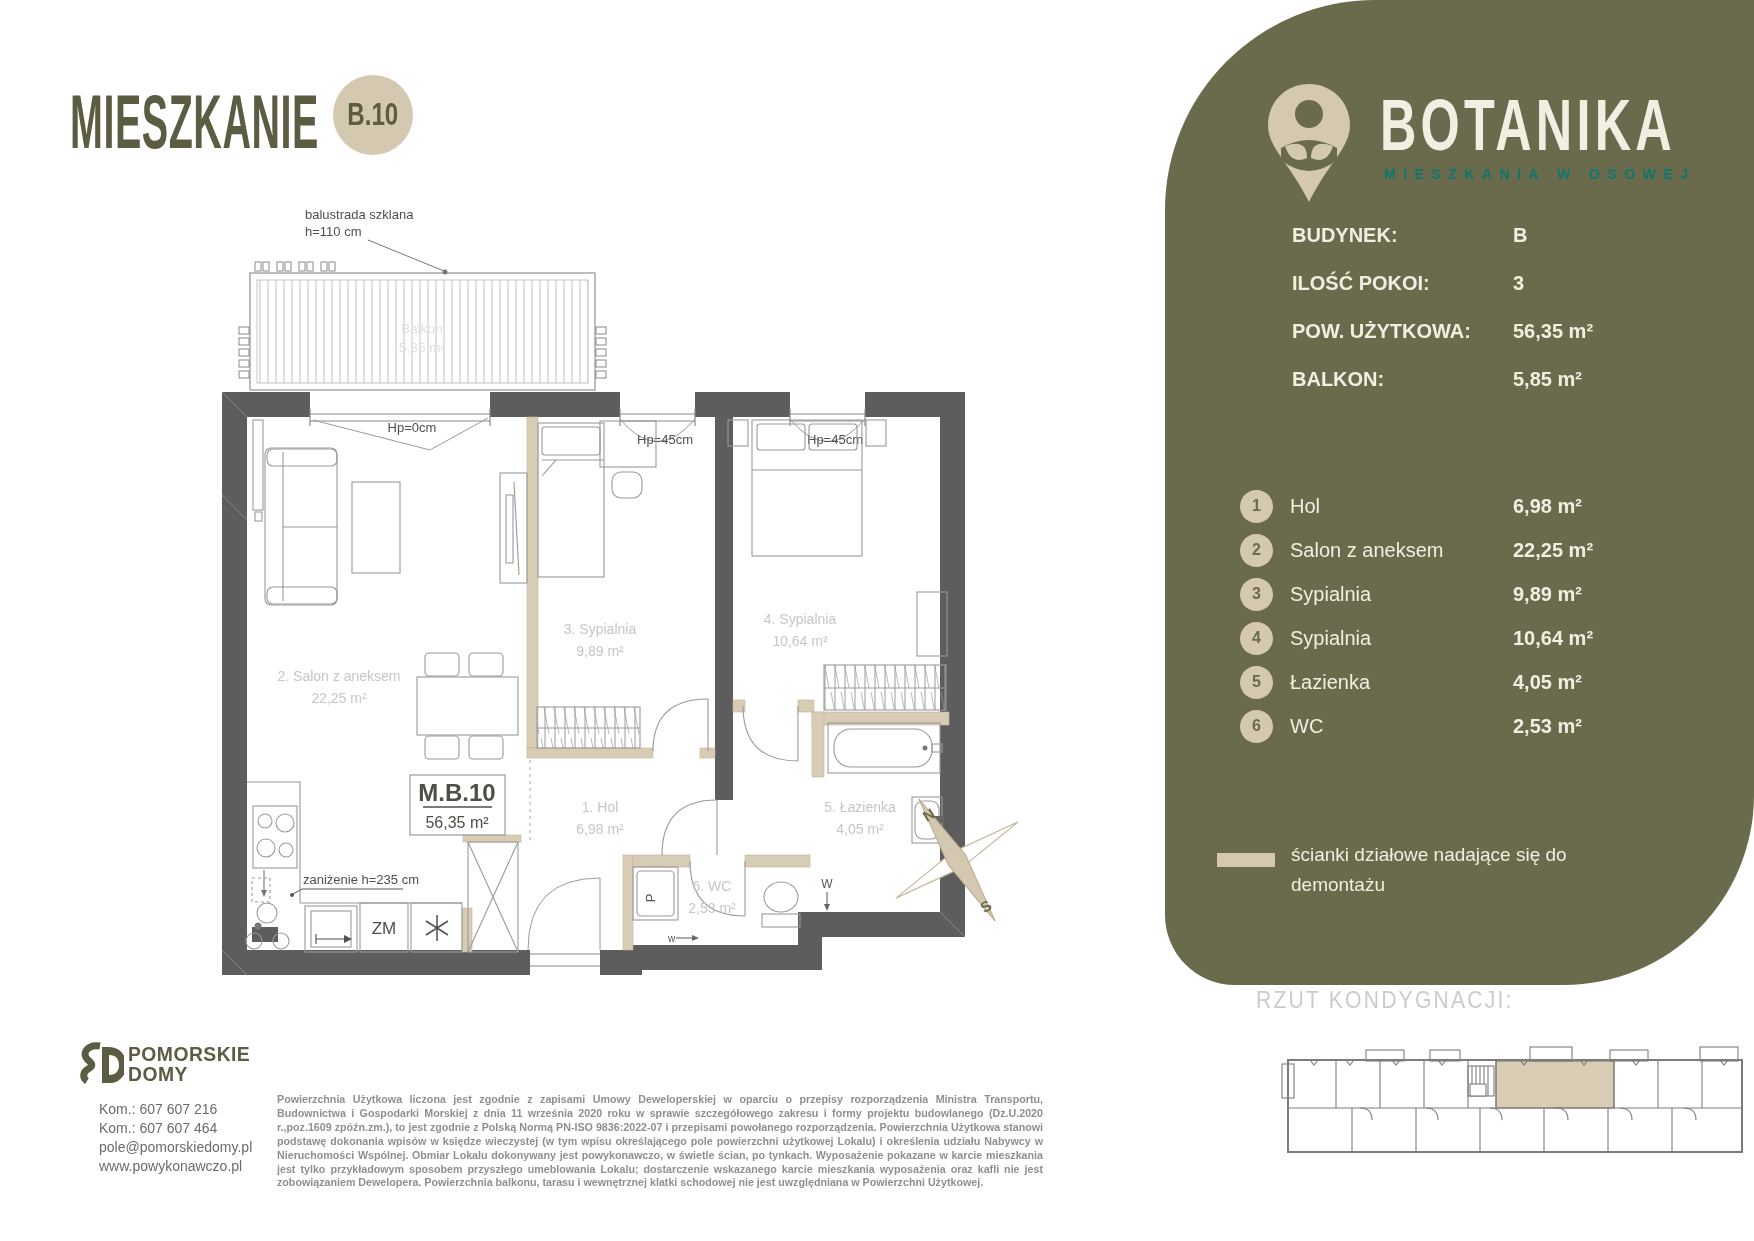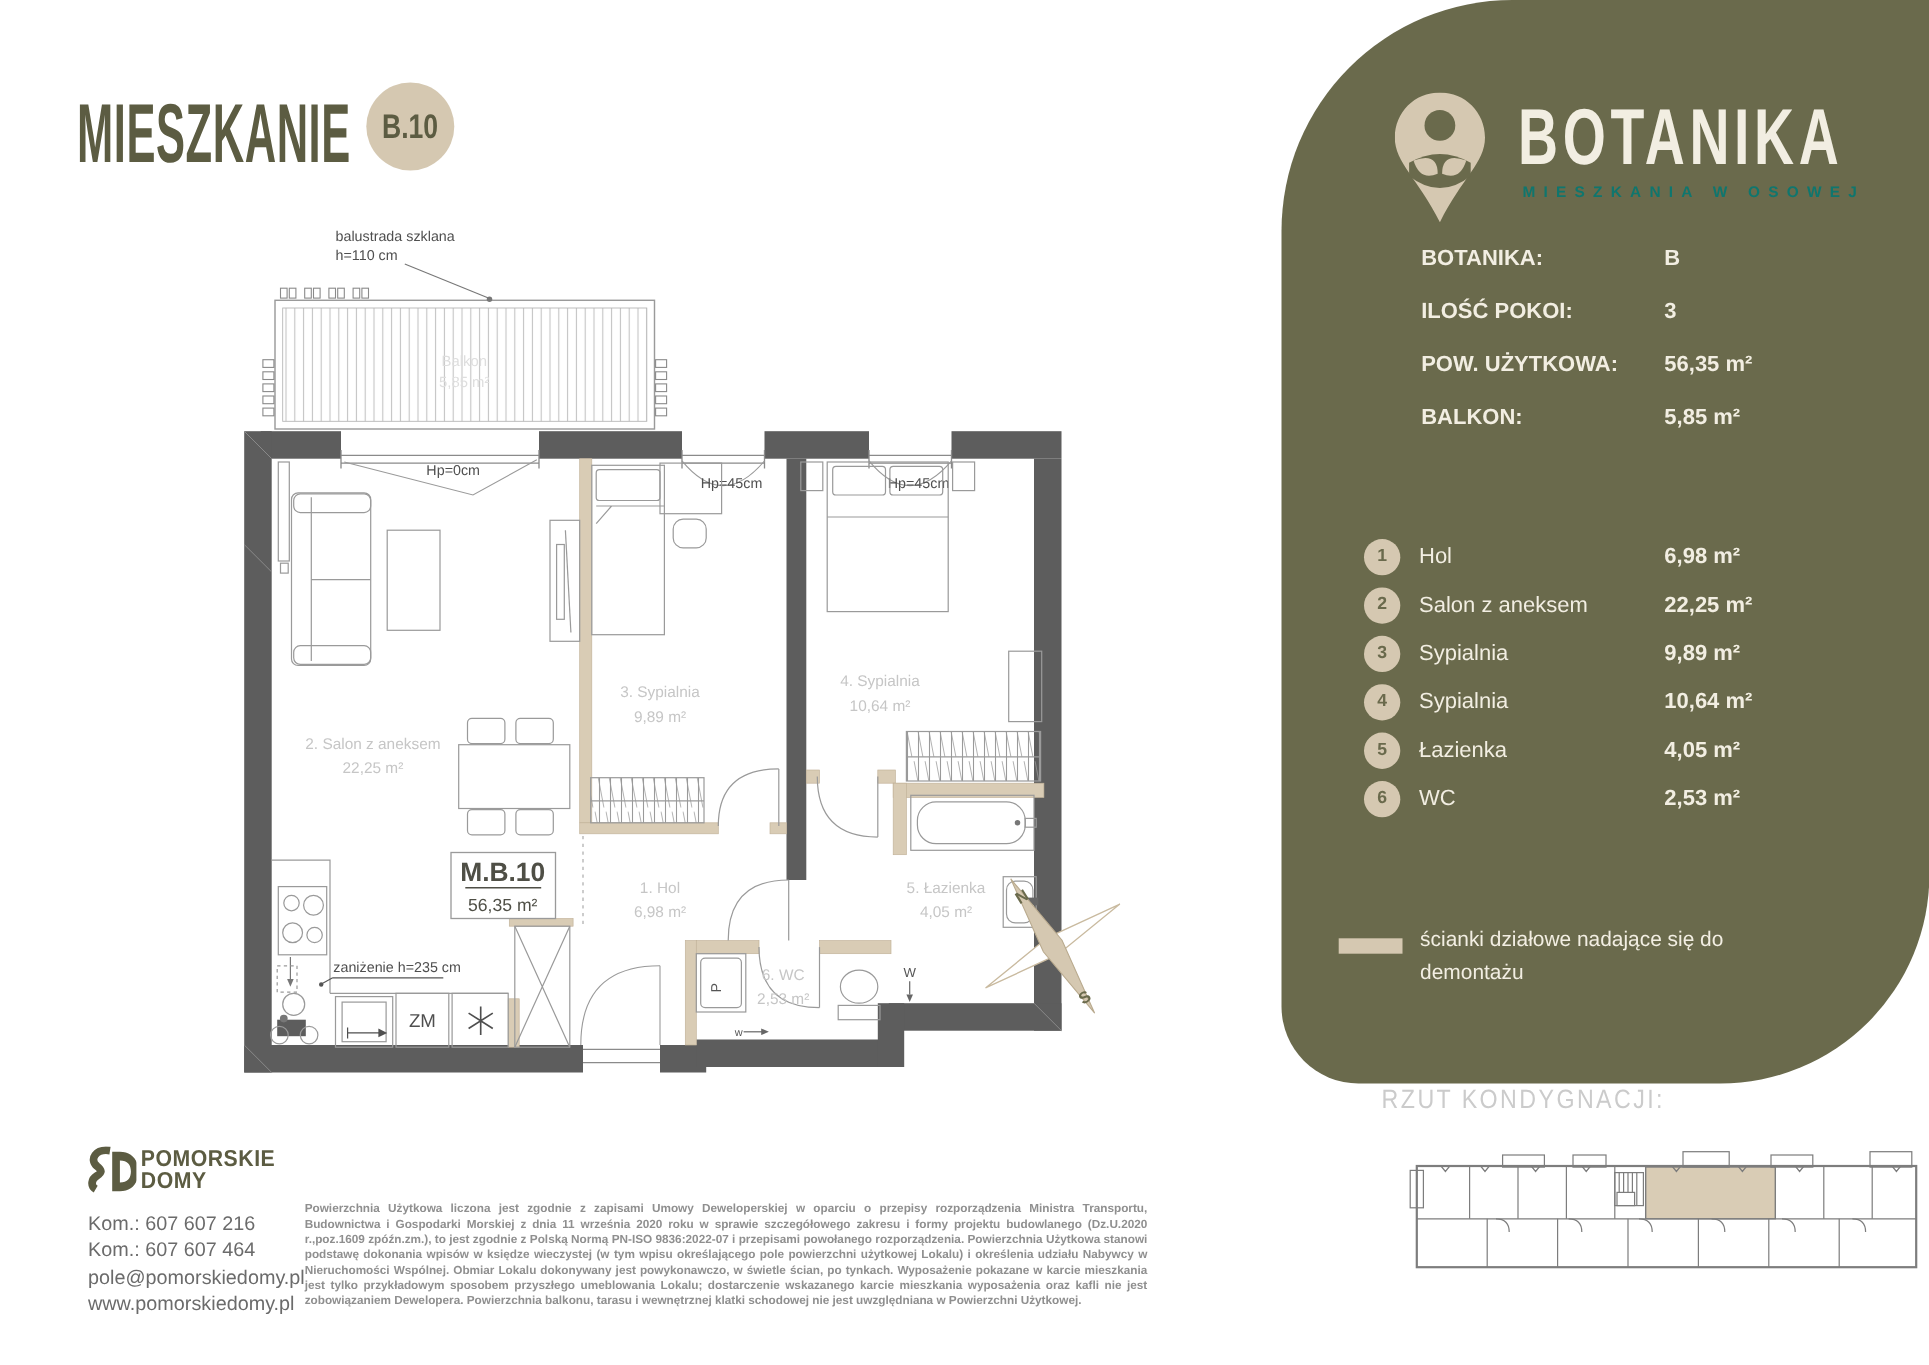--- a/index.html
+++ b/index.html
@@ -33,21 +33,21 @@
   .legend-swatch{width:58px;height:14px;background:#d5c8b1;margin-top:13px;flex:0 0 58px;}
   .legend-text{margin-left:16px;width:345px;font-size:19px;color:#f2eee2;line-height:1.58;}
   
   .rzut{position:absolute;left:1256px;top:986px;font-size:24px;color:#cbcbcb;letter-spacing:2.5px;
         transform:scaleX(.88);transform-origin:left top;white-space:nowrap;}
   .miniplan{position:absolute;left:1280px;top:1040px;width:470px;height:127px;}
   
   .dev-logo{position:absolute;left:78px;top:1042px;width:46px;height:46px;}
   .dev-name{position:absolute;left:128px;top:1044px;font-size:21px;font-weight:700;color:#5c5c42;
             line-height:20px;transform:scaleX(.92);transform-origin:left top;letter-spacing:.5px;}
-  .contacts{position:absolute;left:80px;top:1100px;font-size:18px;color:#6b6b6b;line-height:1.36;}
+  .contacts{position:absolute;left:99px;top:1100px;font-size:14px;color:#6b6b6b;line-height:1.36;}
   .disclaimer{position:absolute;left:277px;top:1093px;width:766px;font-size:10.7px;color:#8f8f8f;
               line-height:1.3;text-align:justify;font-weight:bold;}
   
   .plan-svg{position:absolute;left:180px;top:170px;width:860px;height:820px;}
   .plan-svg text{font-family:"Liberation Sans",sans-serif;}
   .lbl-faint{fill:#c6c6c6;font-size:14px;}
   .lbl-dark{fill:#4f4f4f;font-size:13px;}
 </style>
 </head>
 <body>
@@ -67,21 +67,21 @@
       <circle cx="41" cy="30" r="14" fill="#6a6a4c"></circle>
       <path d="M13,64 Q41,48 69,64 L69,76 Q41,98 13,76 Z" fill="#6a6a4c"></path>
       <path d="M17,62 Q39,54 39,74 Q23,81 17,62 Z" fill="#d5c8b1"></path>
       <path d="M65,62 Q43,54 43,74 Q59,81 65,62 Z" fill="#d5c8b1"></path>
     </svg>
     <div class="brand-name">BOTANIKA</div>
     <div class="brand-tag">MIESZKANIA W OSOWEJ</div>
 
     <div class="spec">
       <div class="spec-row">
-        <span class="spec-label">BOTANIKA:</span>
+        <span class="spec-label">BUDYNEK:</span>
         <span class="spec-value">B</span>
       </div>
       <div class="spec-row">
         <span class="spec-label">ILOŚĆ POKOI:</span>
         <span class="spec-value">3</span>
       </div>
       <div class="spec-row">
         <span class="spec-label">POW. UŻYTKOWA:</span>
         <span class="spec-value">56,35 m²</span>
       </div>
@@ -157,21 +157,21 @@
     <path d="M24,5 h7 c11,0 17,8 17,18 c0,10 -6,18 -17,18 h-7 z M31,13 c7,0 10,4 10,10 c0,6 -3,10 -10,10 z" fill="#5c5c42" fill-rule="evenodd"></path>
   </svg>
   <div class="dev-name">
     <div>POMORSKIE</div>
     <div>DOMY</div>
   </div>
   <div class="contacts">
     <div>Kom.: 607 607 216</div>
     <div>Kom.: 607 607 464</div>
     <div>pole@pomorskiedomy.pl</div>
-    <div>www.pomorskiedomy.pl</div>
+    <div>www.powykonawczo.pl</div>
   </div>
   <div class="disclaimer">Powierzchnia Użytkowa liczona jest zgodnie z zapisami Umowy Deweloperskiej w oparciu o przepisy rozporządzenia Ministra Transportu, Budownictwa i Gospodarki Morskiej z dnia 11 września 2020 roku w sprawie szczegółowego zakresu i formy projektu budowlanego (Dz.U.2020 r.,poz.1609 zpóźn.zm.), to jest zgodnie z Polską Normą PN-ISO 9836:2022-07 i przepisami powołanego rozporządzenia. Powierzchnia Użytkowa stanowi podstawę dokonania wpisów w księdze wieczystej (w tym wpisu określającego pole powierzchni użytkowej Lokalu) i określenia udziału Nabywcy w Nieruchomości Wspólnej. Obmiar Lokalu dokonywany jest powykonawczo, w świetle ścian, po tynkach. Wyposażenie pokazane w karcie mieszkania jest tylko przykładowym sposobem przyszłego umeblowania Lokalu; dostarczenie wskazanego karcie mieszkania wyposażenia oraz kafli nie jest zobowiązaniem Dewelopera. Powierzchnia balkonu, tarasu i wewnętrznej klatki schodowej nie jest uwzględniana w Powierzchni Użytkowej.</div>
 
   <svg class="plan-svg" viewBox="180 170 860 820">
     <defs>
       <pattern id="pvh" width="8" height="12" patternUnits="userSpaceOnUse">
         <path d="M4,0 V12" stroke="#c2c2c2" stroke-width="1"></path>
       </pattern>
       <pattern id="pw" width="10" height="46" patternUnits="userSpaceOnUse">
         <path d="M5,0 V46" stroke="#9a9a9a" stroke-width="1"></path>

